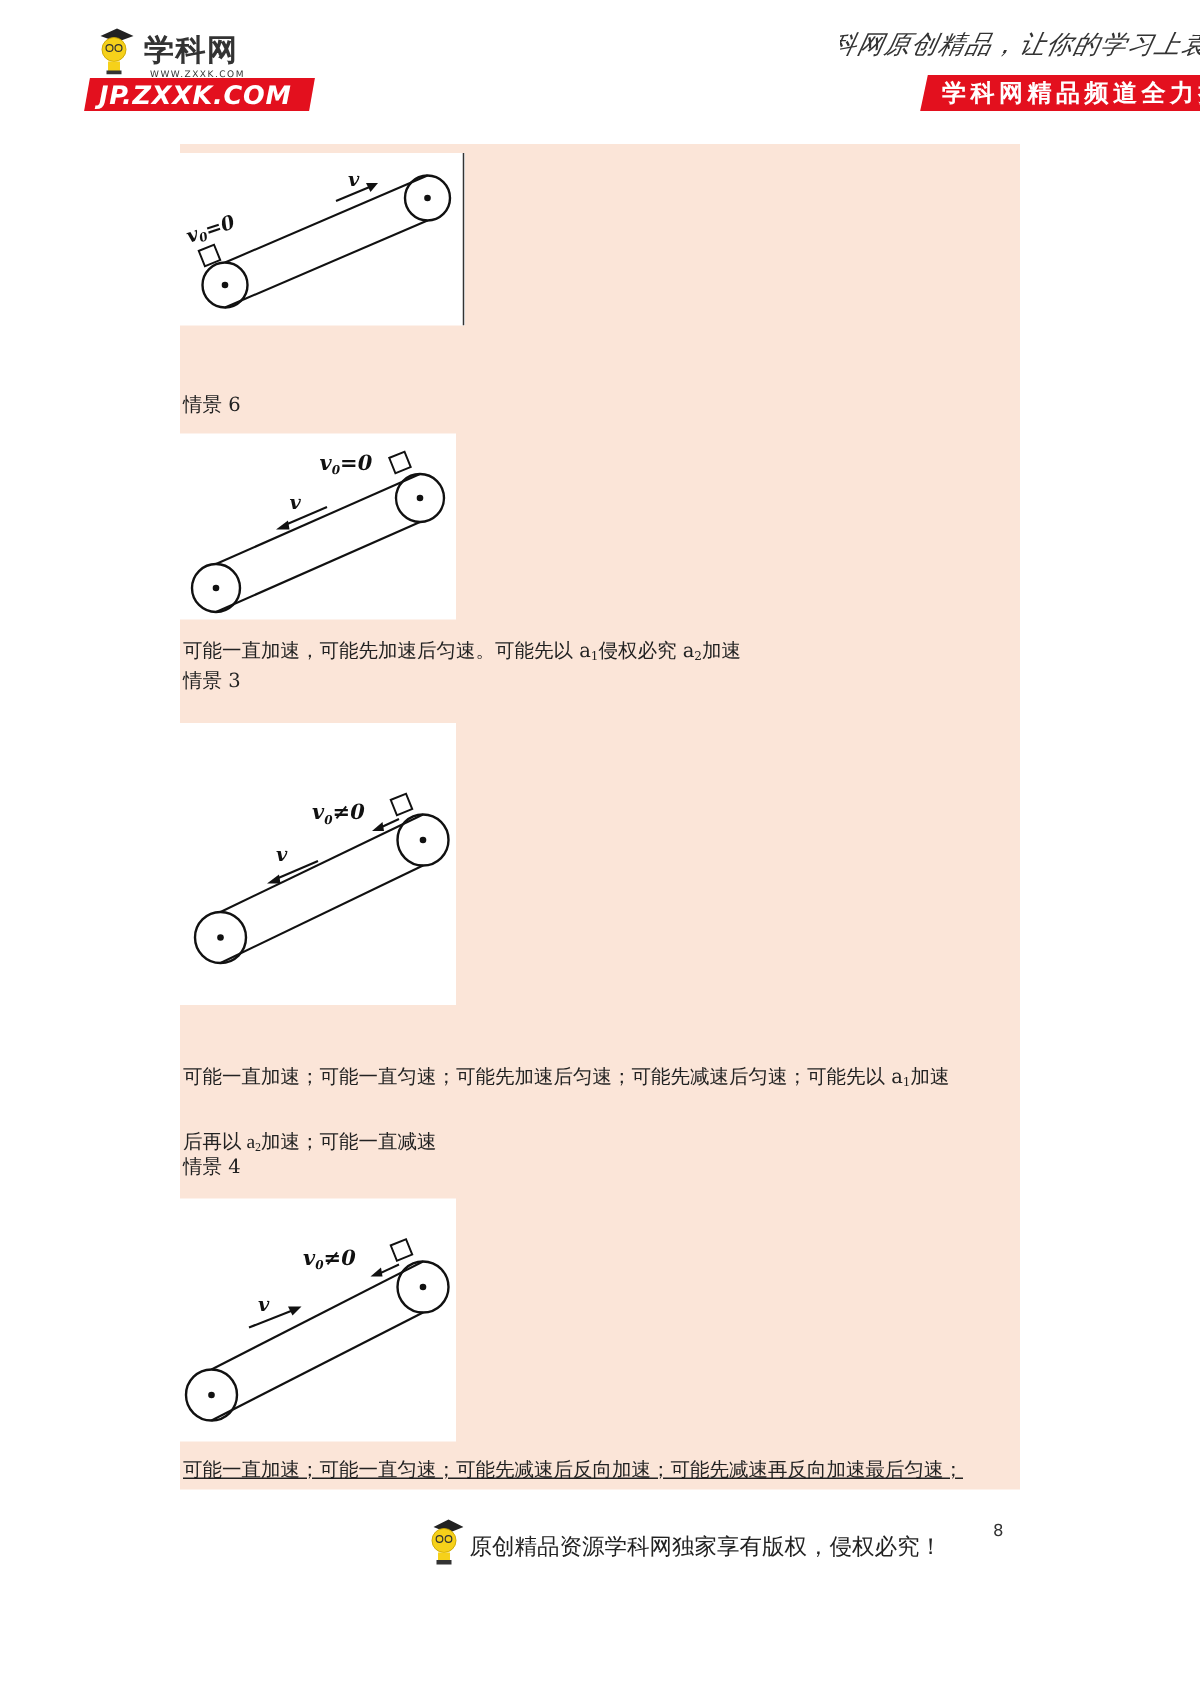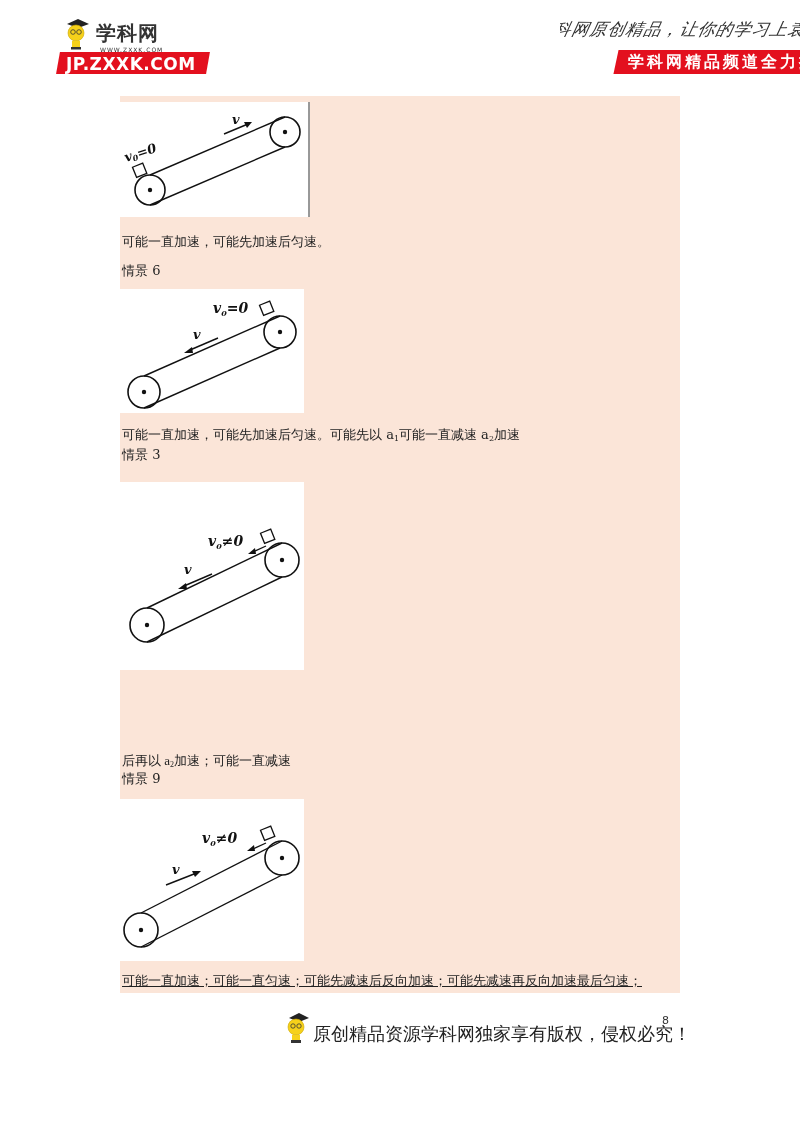--- a/index.html
+++ b/index.html
@@ -9,41 +9,41 @@
   
   .hdr-left { position:absolute; left:58px; top:14px; width:155px; height:62px; }
   .logo-mascot { position:absolute; left:6px; top:4px; width:26px; height:32px; }
   .logo-cn { position:absolute; left:38px; top:6px; font-family:"DejaVu Sans","Liberation Sans",sans-serif;
              font-weight:bold; font-size:20px; color:#333; letter-spacing:1px; }
   .logo-url-small { position:absolute; left:42px; top:32px; font-family:"DejaVu Sans",sans-serif;
              font-size:6px; color:#333; letter-spacing:1px; }
   .logo-banner { position:absolute; left:0; top:38px; width:150px; height:22px; background:#e3101e;
              transform:skewX(-10deg); }
   .logo-banner-text { position:absolute; left:8px; top:40px; font-family:"DejaVu Sans","Liberation Sans",sans-serif;
-             font-weight:bold; font-size:17px; color:#fff; letter-spacing:0.5px; }
+             font-weight:bold; font-size:17px; color:#fff; letter-spacing:0.5px;font-style:italic; }
 
   .hdr-right { position:absolute; right:0; top:14px; width:240px; height:62px; overflow:hidden; }
   .slogan { position:absolute; right:-6px; top:4px; font-family:"DejaVu Serif",serif; font-style:italic;
             font-size:17px; color:#333; white-space:nowrap; letter-spacing:1px; transform:skewX(-12deg); }
   .red-tag { position:absolute; left:56px; top:36px; width:200px; height:24px; background:#e3101e;
             transform:skewX(-12deg); }
   .red-tag-text { position:absolute; left:68px; top:38px; font-family:"DejaVu Sans",sans-serif;
             font-weight:bold; font-size:16px; color:#fff; white-space:nowrap; letter-spacing:3px; }
 
   
   .content { position:absolute; left:120px; top:96px; width:560px; height:897px; background:#fbe5d8; }
   .fig { position:absolute; left:0; background:#fff; }
   .fig svg { display:block; }
   .p { position:absolute; left:2px; font-size:13px; line-height:18px; white-space:nowrap; color:#222; }
   .sub { font-size:8px; vertical-align:-2px; }
 
   
   .footer { position:absolute; left:285px; top:1012px; height:34px; }
   .footer-mascot { position:absolute; left:0; top:0; width:24px; height:32px; }
-  .footer-text { position:absolute; left:28px; top:10px; font-size:18px; white-space:nowrap; color:#222; }
+  .footer-text { position:absolute; left:28px; top:10px; font-size:15px; white-space:nowrap; color:#222; }
   .page-num { position:absolute; left:662px; top:1014px; font-family:"DejaVu Sans",sans-serif; font-size:11px; color:#333; }
 </style>
 </head>
 <body>
 
 <div class="hdr-left">
   <svg class="logo-mascot" viewBox="0 0 26 32">
     <polygon points="3,6 14,1 25,6 14,10" fill="#222"></polygon>
     <circle cx="12" cy="15" r="8" fill="#f6d11a" stroke="#c9a400" stroke-width="0.6"></circle>
     <circle cx="9" cy="14" r="2.3" fill="none" stroke="#333" stroke-width="0.8"></circle>
@@ -74,41 +74,40 @@
       <circle cx="165" cy="30" r="2.2" fill="#111"></circle>
       <line x1="30" y1="73" x2="165" y2="15" stroke="#111" stroke-width="1.4"></line>
       <line x1="30" y1="103" x2="165" y2="45" stroke="#111" stroke-width="1.4"></line>
       <rect x="14" y="63" width="11" height="11" transform="rotate(-22 19 68)" fill="#fff" stroke="#111" stroke-width="1.3"></rect>
       <text x="6" y="60" font-family="DejaVu Serif,serif" font-style="italic" font-weight="bold" font-size="13" fill="#111" transform="rotate(-18 6 60)">v<tspan font-size="8" dy="2">0</tspan><tspan dy="-2">=0</tspan></text>
       <text x="112" y="22" font-family="DejaVu Serif,serif" font-style="italic" font-weight="bold" font-size="13" fill="#111">v</text>
       <line x1="104" y1="32" x2="128" y2="22" stroke="#111" stroke-width="1.4"></line>
       <polygon points="132,20 124,20 127,26" fill="#111"></polygon>
     </svg>
   </div>
-  <div class="p" style="top:137px;">可能一直加速，可能先加速后匀速。</div>
 
   <div class="p" style="top:166px;">情景 6</div>
 
   <div class="fig" style="top:193px; width:184px; height:124px;">
     <svg width="184" height="124" viewBox="0 0 184 124">
       <circle cx="24" cy="103" r="16" fill="none" stroke="#111" stroke-width="1.6"></circle>
       <circle cx="24" cy="103" r="2.2" fill="#111"></circle>
       <circle cx="160" cy="43" r="16" fill="none" stroke="#111" stroke-width="1.6"></circle>
       <circle cx="160" cy="43" r="2.2" fill="#111"></circle>
       <line x1="24" y1="87" x2="160" y2="27" stroke="#111" stroke-width="1.4"></line>
       <line x1="24" y1="119" x2="160" y2="59" stroke="#111" stroke-width="1.4"></line>
       <rect x="141" y="14" width="11" height="11" transform="rotate(-22 146 19)" fill="#fff" stroke="#111" stroke-width="1.3"></rect>
       <text x="93" y="24" font-family="DejaVu Serif,serif" font-style="italic" font-weight="bold" font-size="14" fill="#111">v<tspan font-size="8" dy="3">0</tspan><tspan dy="-3">=0</tspan></text>
       <text x="73" y="50" font-family="DejaVu Serif,serif" font-style="italic" font-weight="bold" font-size="13" fill="#111">v</text>
       <line x1="98" y1="49" x2="70" y2="61" stroke="#111" stroke-width="1.4"></line>
       <polygon points="64,64 72,58 73,64" fill="#111"></polygon>
     </svg>
   </div>
   <div class="p" style="top:330px;">
-    <span>可能一直加速，可能先加速后匀速。可能先以 a</span><span class="sub">1</span><span>可能一直减速 a</span><span class="sub">2</span><span>加速</span>
+    <span>可能一直加速，可能先加速后匀速。可能先以 a</span><span class="sub">1</span><span>侵权必究 a</span><span class="sub">2</span><span>加速</span>
   </div>
 
   <div class="p" style="top:350px;">情景 3</div>
 
   <div class="fig" style="top:386px; width:184px; height:188px;">
     <svg width="184" height="188" viewBox="0 0 184 188">
       <circle cx="27" cy="143" r="17" fill="none" stroke="#111" stroke-width="1.6"></circle>
       <circle cx="27" cy="143" r="2.2" fill="#111"></circle>
       <circle cx="162" cy="78" r="17" fill="none" stroke="#111" stroke-width="1.6"></circle>
       <circle cx="162" cy="78" r="2.2" fill="#111"></circle>
@@ -116,25 +115,28 @@
       <line x1="27" y1="160" x2="162" y2="95" stroke="#111" stroke-width="1.4"></line>
       <rect x="142" y="49" width="11" height="11" transform="rotate(-22 147 54)" fill="#fff" stroke="#111" stroke-width="1.3"></rect>
       <text x="88" y="64" font-family="DejaVu Serif,serif" font-style="italic" font-weight="bold" font-size="14" fill="#111">v<tspan font-size="8" dy="3">0</tspan><tspan dy="-3">≠0</tspan></text>
       <line x1="146" y1="64" x2="133" y2="70" stroke="#111" stroke-width="1.3"></line>
       <polygon points="128,72 135,66 136,72" fill="#111"></polygon>
       <text x="64" y="92" font-family="DejaVu Serif,serif" font-style="italic" font-weight="bold" font-size="13" fill="#111">v</text>
       <line x1="92" y1="92" x2="64" y2="104" stroke="#111" stroke-width="1.4"></line>
       <polygon points="58,107 66,101 67,107" fill="#111"></polygon>
     </svg>
   </div>
+  <div class="p" style="top:614px;">
+    <span>可能一直加速；可能一直匀速；可能先加速后匀速；可能先减速后匀速；可能先以 a</span><span class="sub">1</span><span>加速</span>
+  </div>
   <div class="p" style="top:656px;font-family:Liberation Serif, serif;">
     <span>后再以 a</span><span class="sub">2</span><span>加速；可能一直减速</span>
   </div>
 
-  <div class="p" style="top:674px;">情景 9</div>
+  <div class="p" style="top:674px;">情景 4</div>
 
   <div class="fig" style="top:703px; width:184px; height:162px;">
     <svg width="184" height="162" viewBox="0 0 184 162">
       <circle cx="21" cy="131" r="17" fill="none" stroke="#111" stroke-width="1.6"></circle>
       <circle cx="21" cy="131" r="2.2" fill="#111"></circle>
       <circle cx="162" cy="59" r="17" fill="none" stroke="#111" stroke-width="1.6"></circle>
       <circle cx="162" cy="59" r="2.2" fill="#111"></circle>
       <line x1="21" y1="114" x2="162" y2="42" stroke="#111" stroke-width="1.4"></line>
       <line x1="21" y1="148" x2="162" y2="76" stroke="#111" stroke-width="1.4"></line>
       <rect x="142" y="29" width="11" height="11" transform="rotate(-22 147 34)" fill="#fff" stroke="#111" stroke-width="1.3"></rect>

